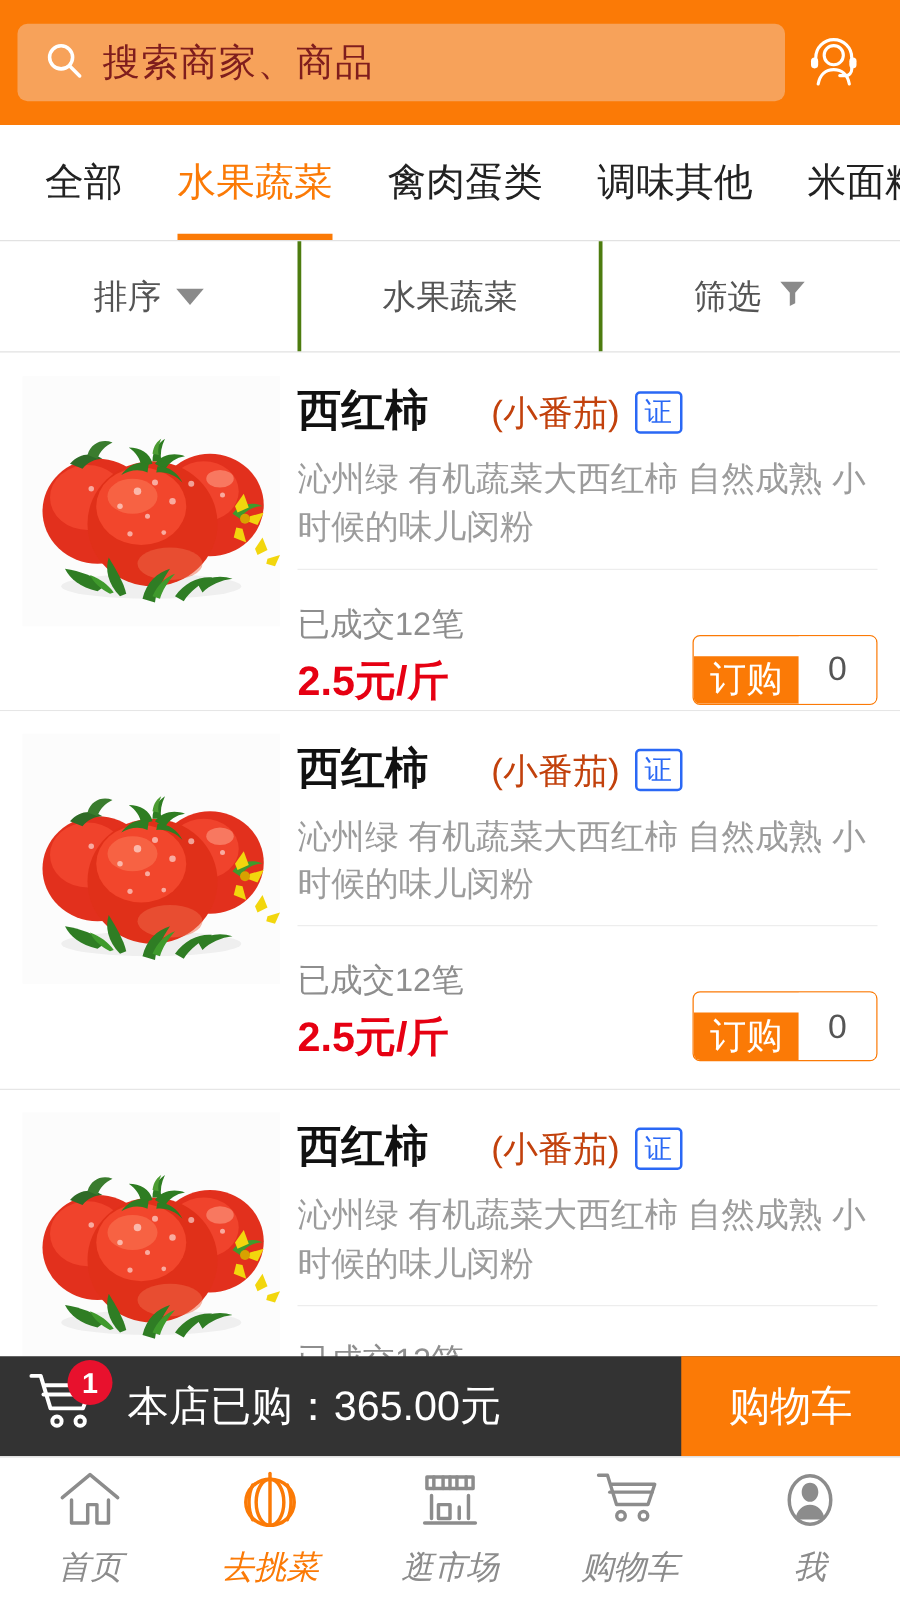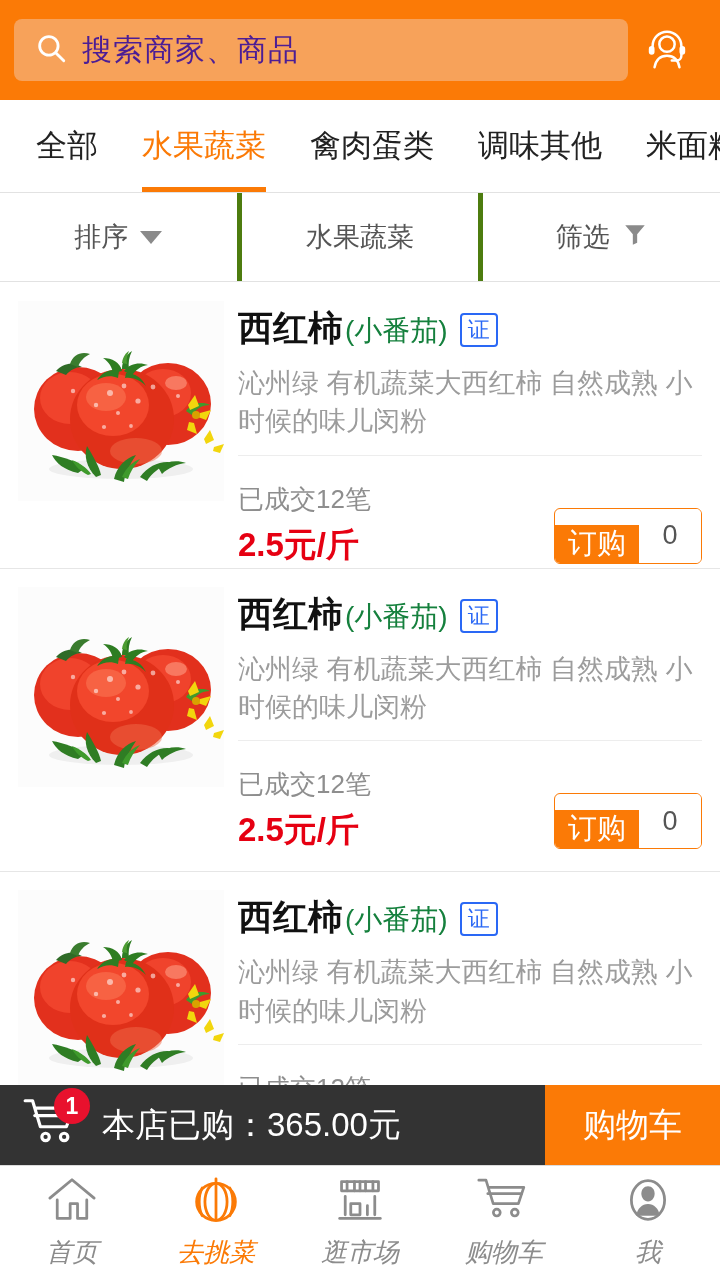--- a/index.html
+++ b/index.html
@@ -12,21 +12,21 @@
 
   
   .header {
     height:100px; background:#FB7A06;
     display:flex; align-items:center; padding:0 14px;
   }
   .search-box {
     flex:1; height:62px; background:#F7A25A; border-radius:8px;
     display:flex; align-items:center; padding:0 20px; gap:14px;
   }
-  .search-ph { color:#4c1d95; font-size:30px; letter-spacing:1px; }
+  .search-ph { color:#7f1d1d; font-size:30px; letter-spacing:1px; }
   .svc-btn { width:78px; display:flex; align-items:center; justify-content:center; }
 
   
   .cats {
     height:92px; background:#fff; display:flex; align-items:flex-end;
     padding:0 36px; position:relative;
   }
   .cat {
     font-size:31px; color:#222; margin-right:44px; position:relative;
     height:92px; display:flex; align-items:center; white-space:nowrap;
@@ -38,36 +38,36 @@
     height:5px; background:#FB7A06;
   }
 
   
   .filters {
     height:90px; display:flex; border-top:1px solid #e2e2e2;
     border-bottom:1px solid #e2e2e2; background:#fff;
   }
   .filter {
     flex:1; display:flex; align-items:center; justify-content:center; gap:12px;
-    font-size:27px; color:#555; border-right:5px solid #4d7c0f;
+    font-size:27px; color:#555; border-right:3px solid #4d7c0f;
   }
   .filter:last-child { border-right:none; }
   .caret { width:0; height:0; border-left:11px solid transparent;
            border-right:11px solid transparent; border-top:13px solid #8a8a8a; }
 
   
   .list { position:absolute; top:283px; left:0; right:0; bottom:0; overflow:hidden; background:#fff; }
   .card { display:flex; padding:18px 18px 0 18px; border-bottom:1px solid #e6e6e6; background:#fff; }
   .thumb { width:206px; height:200px; flex:none; margin-right:14px; position:relative;
            background:#fbfbfb; overflow:hidden; }
   .thumb svg { display:block; width:100%; height:100%; }
   .info { flex:1; min-width:0; padding-top:4px; }
   .title-row { display:flex; align-items:baseline; gap:2px; white-space:nowrap; }
   .p-name { font-size:35px; font-weight:bold; color:#111; }
-  .p-sub { font-size:28px; color:#15803d; }
+  .p-sub { font-size:28px; color:#c2410c;margin-left:48px; }
   .cert {
     display:inline-block; margin-left:10px; border:2px solid #2a68f5; color:#2a68f5;
     font-size:22px; line-height:1; padding:4px 6px; border-radius:4px;
     position:relative; top:-3px;
   }
   .p-desc {
     font-size:27px; color:#9c9c9c; line-height:1.42; margin-top:12px;
     max-height:78px; overflow:hidden;
   }
   .meta-row {

